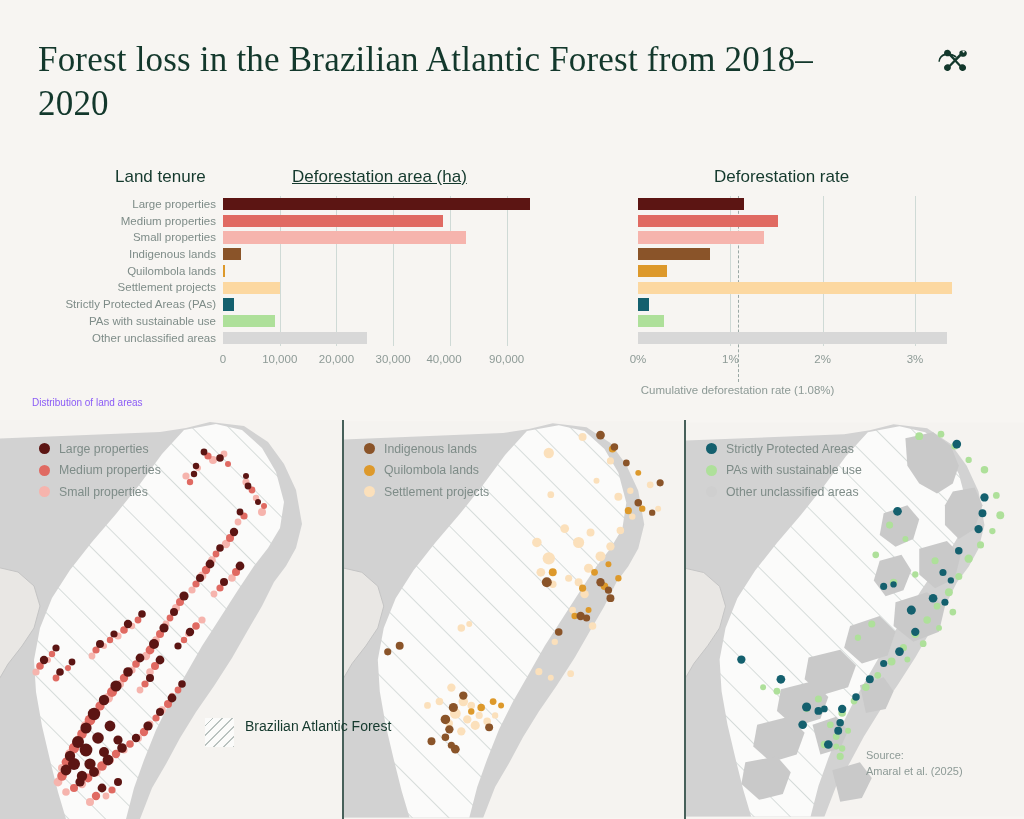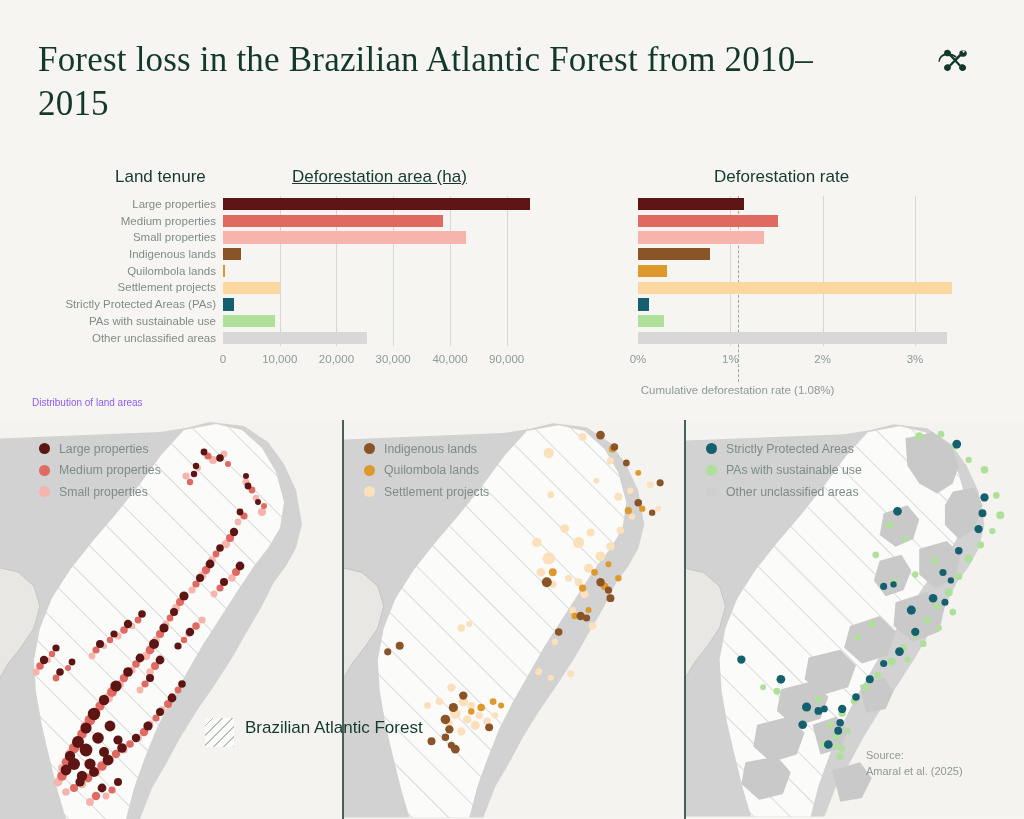--- a/index.html
+++ b/index.html
@@ -76,34 +76,34 @@
     position: absolute; left: 205px; top: 718px; z-index: 6;
     display: flex; align-items: flex-start;
   }
   .hatch-swatch {
     width: 29px; height: 29px; flex: none; margin-right: 11px;
     background:
       repeating-linear-gradient(-45deg, #b9c2bf 0 1px, rgba(0,0,0,0) 1px 7px),
       #fbfbfa;
   }
   .forest-note-text {
-    font-size: 17px; line-height: 1.23; color: #14392d;
+    font-size: 14px; line-height: 1.23; color: #14392d;
   }
   .source-note {
     position: absolute; left: 866px; top: 748px; z-index: 6;
     font-size: 11px; line-height: 1.45; color: #8d9a96;
   }
   svg { display: block; }
 </style>
 </head>
 <body>
 
 <div class="page">
 
-  <div class="title">Forest loss in the Brazilian Atlantic Forest from 2010–2015</div>
+  <div class="title">Forest loss in the Brazilian Atlantic Forest from 2018–2020</div>
 
   <div class="logo">
     <svg viewBox="0 0 44 44" width="44" height="44" aria-hidden="true">
       <g fill="#13382c">
         <path d="M30.5 12.4c2.1-.6 3.9.5 4.3 2.3.4 1.9-.8 3.5-2.8 4-1.2.3-2.2.1-3-.5l-4.3 4.4 4 4.2c.9-.5 1.9-.6 3-.2 1.9.7 2.8 2.4 2.2 4.2-.6 1.8-2.5 2.6-4.5 1.9-1.9-.7-2.8-2.5-2.1-4.3l-4.2-4.4-4.4 4.6c.6 1.7-.2 3.4-2 4.1-1.9.7-3.9-.1-4.5-1.9-.6-1.8.3-3.6 2.2-4.2 1-.4 2-.3 2.9.1l4.3-4.5-4.2-4.3c-.9.5-1.9.6-2.9.3-1.9-.6-2.9-2.4-2.3-4.1.6-1.8 2.5-2.7 4.4-2.1 1.9.6 2.9 2.4 2.3 4.2l4.2 4.3 4.4-4.5c-.6-1.6.2-3.2 2-3.6z"></path>
         <path d="M24.6 18.2c-3.6-2.5-8-3.7-11.8-2.6-3.6 1-5.9 3.7-6.3 7.1-.1.8.1 1.3.5 1.4.5.1.8-.3.9-1 .4-2.8 2.3-4.9 5.3-5.7 3.3-.9 7.1.2 10.3 2.4l1.1-1.6z"></path>
         <ellipse cx="31.6" cy="13.6" rx="1.1" ry="1.1" fill="#f7f5f2"></ellipse>
       </g>
     </svg>
   </div>
@@ -156,21 +156,21 @@
       </div>
       <div class="bar-row" style="top: 133.6px; width: 312px;">
         <div class="bar" title="Other unclassified areas: 25300" style="left: 0px; width: 143.52px; background: rgb(216, 216, 216);"></div>
       </div>
     </div>
   <div class="axis-labels" id="area-axis" style="left:223px; top:353px; width:312px; height:18px;">
       <span style="left: 0px;">0</span>
       <span style="left: 56.7273px;">10,000</span>
       <span style="left: 113.455px;">20,000</span>
       <span style="left: 170.182px;">30,000</span>
-      <span style="left: 227px;">40,000</span>
+      <span style="left: 221px;">40,000</span>
       <span style="left: 283.636px;">90,000</span>
     </div>
 
   <div class="plot" id="rate-plot" style="left:638px; top:196px; width:325px; height:154px;">
       <div class="grid-line" style="left: 92.3295px; height: 150.3px;"></div>
       <div class="grid-line" style="left: 184.659px; height: 150.3px;"></div>
       <div class="grid-line" style="left: 276.989px; height: 150.3px;"></div>
       <div class="dash-line" style="left: 99.7159px; height: 186.3px;"></div>
       <div class="bar-row" style="top: 0px; width: 325px;">
         <div class="bar" title="Large properties: 1.15%" style="left: 0px; width: 106.179px; background: rgb(92, 21, 19);"></div>

